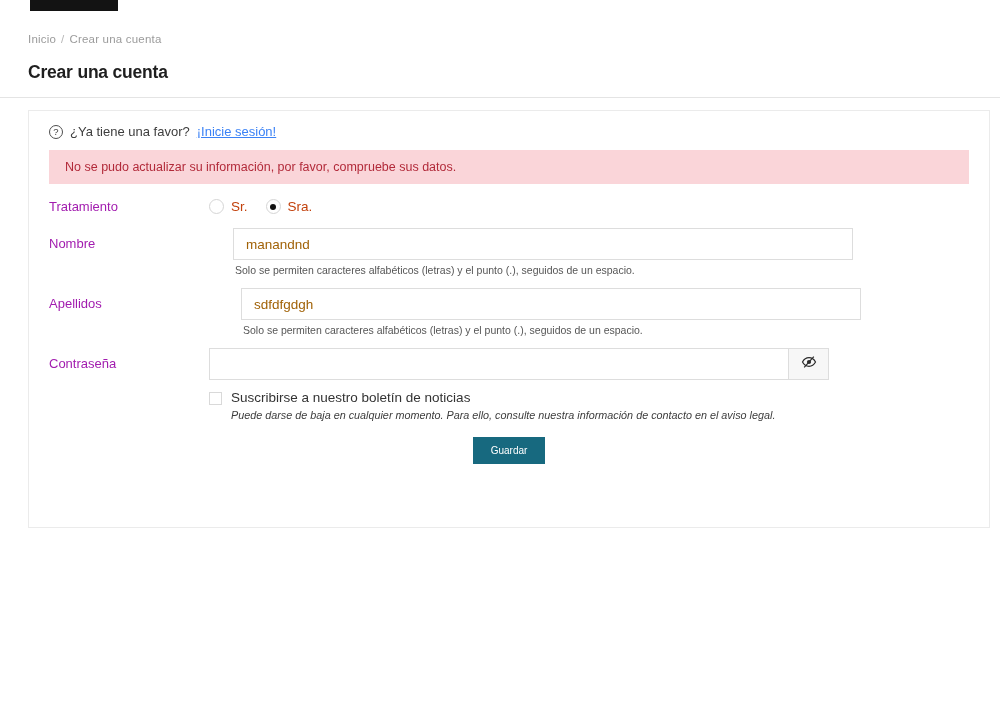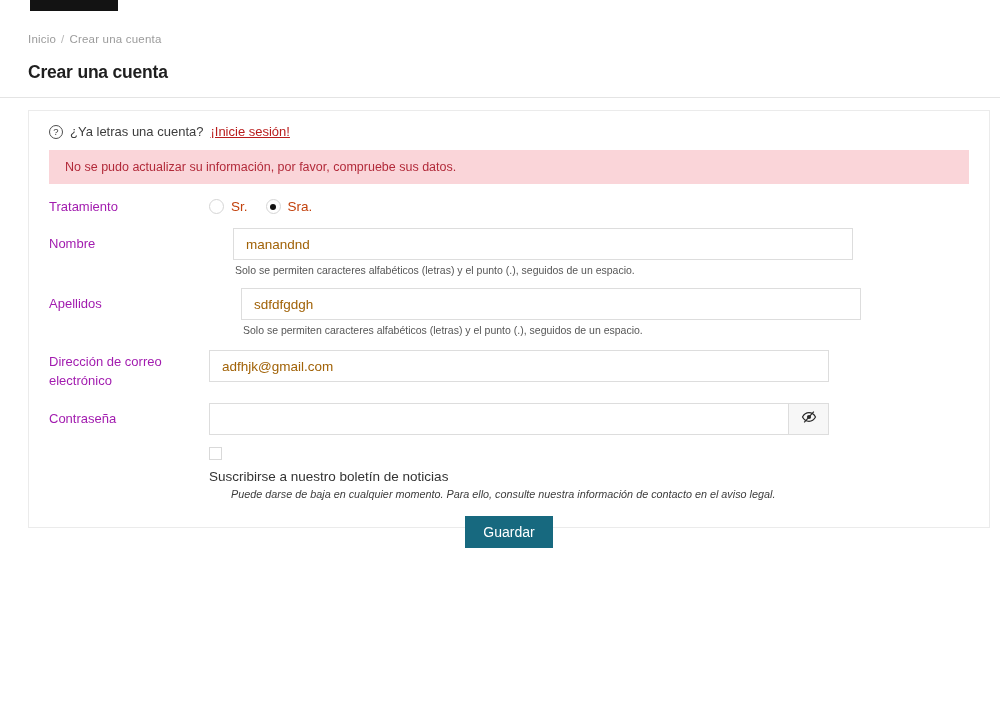--- a/index.html
+++ b/index.html
@@ -47,48 +47,48 @@
   input.text { width:100%; height:32px; border:1px solid #ddd; background:#fff; padding:0 12px;
                font-size:13.5px; color:#a16207; font-family:"Liberation Sans","DejaVu Sans",sans-serif; outline:none; }
   .help { margin:4px 0 0 2px; font-size:10.5px; color:#565656; }
 
   .pw-group { display:flex; width:620px; }
   .pw-group input.text { flex:1 1 auto; }
   .pw-toggle { flex:0 0 41px; height:32px; margin-left:-1px; border:1px solid #ddd; background:#f7f7f7;
                display:flex; align-items:center; justify-content:center; cursor:pointer; }
 
   .row-newsletter { margin-top:10px; }
-  .check-line { display:flex; align-items:flex-start; gap:9px;flex-direction:column; }
+  .check-line { display:flex; align-items:flex-start; gap:9px; }
   .checkbox { width:13px; height:13px; border:1px solid #d9d9d9; background:#fff; margin-top:2px; flex:0 0 13px; cursor:pointer; }
   .check-label { font-size:13.5px; color:#333; }
   .help-italic { margin:4px 0 0 22px; font-size:10.8px; font-style:italic; color:#3c3c3c; }
 
   .submit-btn { display:block; margin:16px auto 0; border:none; color:#fff; padding:8px 18px;
-                font-size:14px; font-family:"Liberation Sans","DejaVu Sans",sans-serif; cursor:pointer; }
+                font-size:10px; font-family:"Liberation Sans","DejaVu Sans",sans-serif; cursor:pointer; }
 </style>
 </head>
 <body>
 
 <div class="page">
 
   <div class="header-fragment"></div>
 
   <nav class="breadcrumb">
     <a href="#">Inicio</a><span class="sep">/</span><span>Crear una cuenta</span>
   </nav>
 
   <h1 class="page-title">Crear una cuenta</h1>
   <div class="title-rule"></div>
 
   <section class="card">
 
     <div class="login-hint">
       <span class="qicon">?</span>
-      <span>¿Ya letras una cuenta?</span>
-      <a href="#" class="login-link" style="color: #b91c1c; text-align: right;">¡Inicie sesión!</a>
+      <span>¿Ya tiene una favor?</span>
+      <a href="#" class="login-link" style="color: #3b82f6; text-align: right;">¡Inicie sesión!</a>
     </div>
 
     <div class="alert" style="background: rgb(250, 213, 217); color: rgb(178, 42, 58);">No se pudo actualizar su información, por favor, compruebe sus datos.</div>
 
     <form>
 
       <div class="form-row row-treatment">
         <div class="form-label">Tratamiento</div>
         <div class="control radios">
           <span class="radio-opt">
@@ -111,26 +111,20 @@
       </div>
 
       <div class="form-row row-lastname">
         <div class="form-label label-mid">Apellidos</div>
         <div class="control">
           <input class="text" type="text" value="sdfdfgdgh" style="">
           <p class="help">Solo se permiten caracteres alfabéticos (letras) y el punto (.), seguidos de un espacio.</p>
         </div>
       </div>
 
-      <div class="form-row row-email">
-        <div class="form-label label-top">Dirección de correo electrónico</div>
-        <div class="control">
-          <input class="text" type="text" value="adfhjk@gmail.com" style="">
-        </div>
-      </div>
 
       <div class="form-row row-password">
         <div class="form-label label-mid">Contraseña</div>
         <div class="control">
           <div class="pw-group">
             <input class="text" type="password" value="" style="">
             <span class="pw-toggle">
               <span>
                 <svg width="16" height="14" viewBox="0 0 16 14">
                   <path d="M1.5 7 C3 4.2 5.3 2.7 8 2.7 C10.7 2.7 13 4.2 14.5 7 C13 9.8 10.7 11.3 8 11.3 C5.3 11.3 3 9.8 1.5 7 Z" fill="none" stroke="#2b2b2b" stroke-width="1.2"></path>

